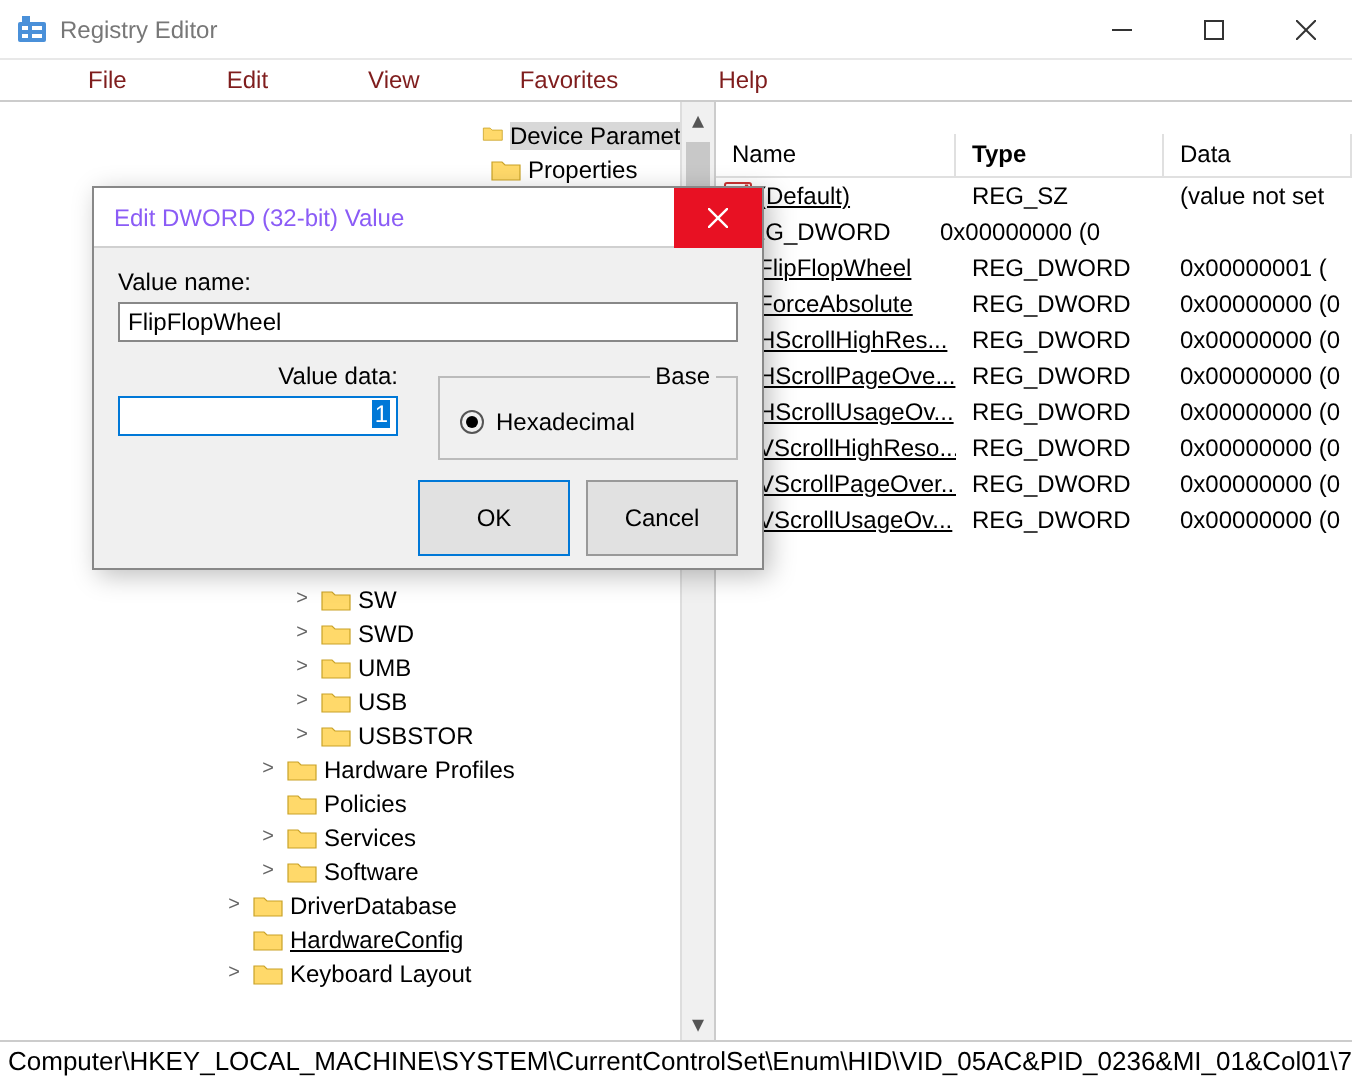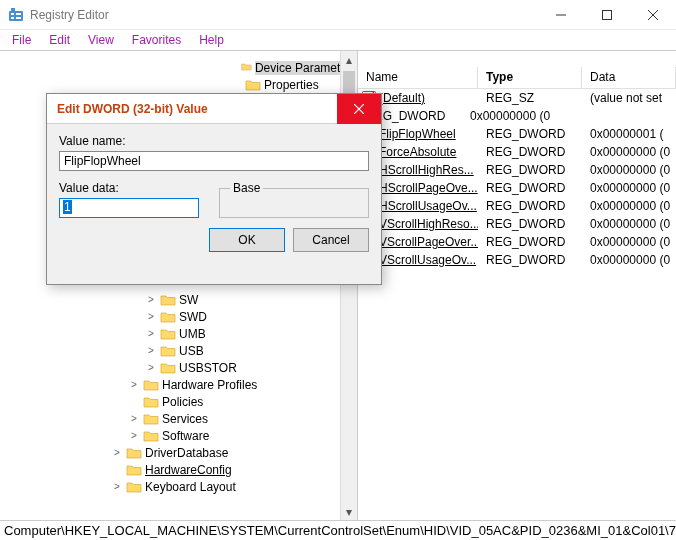--- a/index.html
+++ b/index.html
@@ -5,21 +5,21 @@
 * { box-sizing: border-box; margin: 0; padding: 0; font-family: "Segoe UI", Tahoma, sans-serif; font-size: 12px; }
 body { width: 676px; height: 540px; background: #fff; position: relative; overflow: hidden; }
 
 .titlebar { height: 30px; display: flex; align-items: center; padding-left: 8px; border-bottom: 1px solid #e8e8e8; }
 .titlebar .appicon { width: 16px; height: 16px; margin-right: 6px; }
 .titlebar .title { color: #777; flex: 1; }
 .titlebar .winbtn { width: 46px; height: 30px; display: flex; align-items: center; justify-content: center; color: #666; }
 .titlebar .winbtn svg { width: 10px; height: 10px; }
 
 .menubar { height: 20px; display: flex; align-items: center; padding: 0 4px; gap: 2px; }
-.menubar .mitem { padding: 2px 8px; color: #a21caf; }
+.menubar .mitem { padding: 2px 8px; color: #7f1d1d; margin-left: 32px; }
 
 .main { display: flex; height: 470px; border-top: 1px solid #ccc; }
 .treepane { width: 358px; border-right: 1px solid #ccc; overflow: hidden; position: relative; }
 .treeinner { padding-top: 8px; }
 
 .listpane { flex: 1; overflow: hidden; position: relative; margin-top: 16px; }
 .listheader { height: 22px; display: flex; border-bottom: 1px solid #e0e0e0; background: #fff; }
 .lh { padding: 3px 8px; border-right: 1px solid #e0e0e0; }
 .lh-name { width: 120px; }
 .lh-type { width: 104px; font-weight: bold; }
@@ -40,34 +40,34 @@
 .folder { width: 16px; height: 14px; margin: 0 3px; }
 .tlabel { }
 .tsel { background: #d8d8d8; }
 
 .vscroll { position: absolute; right: 0; top: 0; bottom: 0; width: 17px; background: #f0f0f0; border-left: 1px solid #ddd; }
 .vscroll .arr { height: 17px; display: flex; align-items: center; justify-content: center; color: #555; }
 .vscroll .thumb { position: absolute; left: 2px; right: 2px; background: #c8c8c8; }
 
 .dialog { position: absolute; left: 46px; top: 93px; width: 336px; height: 192px; background: #f0f0f0; border: 1px solid #888; box-shadow: 3px 3px 12px rgba(0,0,0,0.25); }
 .dlg-titlebar { height: 30px; background: #fff; display: flex; align-items: center; padding-left: 10px; border-bottom: 1px solid #d0d0d0; }
-.dlg-title { flex: 1; color: #c2410c; font-weight: bold; }
+.dlg-title { flex: 1; color: #8b5cf6; }
 .dlg-close { width: 44px; height: 30px; background: #e81123; display: flex; align-items: center; justify-content: center; color: #fff; }
 .dlg-body { padding: 10px 12px; }
 .dlg-label { margin-bottom: 3px; }
 .dlg-input { width: 310px; height: 20px; border: 1px solid #888; background: #fff; padding: 1px 4px; font-size: 12px; display: block; }
-.dlg-row2 { display: flex; margin-top: 10px; gap: 20px; }
+.dlg-row2 { display: flex; margin-top: 10px; gap: 20px; text-align: right; }
 .dlg-col { }
 .dlg-fieldset { border: 1px solid #bbb; padding: 6px 10px 8px; width: 150px; }
 .dlg-fieldset legend { padding: 0 3px; }
 .dlg-radio { display: flex; align-items: center; gap: 6px; margin: 3px 0; }
 .dlg-radio .rbullet { width: 12px; height: 12px; border: 1px solid #555; border-radius: 50%; position: relative; }
 .dlg-radio.checked .rbullet::after { content: ""; position: absolute; inset: 2px; background: #000; border-radius: 50%; }
 .dlg-buttons { display: flex; justify-content: flex-end; gap: 8px; padding: 0 12px 10px; }
-.dlg-btn { width: 76px; height: 24px; border: 1px solid #999; background: #e1e1e1; display: flex; align-items: center; justify-content: center; }
+.dlg-btn { width: 76px; height: 38px; border: 1px solid #999; background: #e1e1e1; display: flex; align-items: center; justify-content: center; }
 .dlg-btn.default { border: 1px solid #0078d7; }
 .dlg-valuedata { width: 140px; height: 20px; border: 1px solid #0078d7; background: #fff; padding: 1px 3px; }
 .dlg-valuedata .seltext { background: #0078d7; color: #fff; padding: 0 1px; }
 </style>
 </head>
 <body>
 
 <div class="titlebar">
   <span class="appicon">
     <svg viewBox="0 0 16 16">
@@ -354,20 +354,24 @@
   <div class="dlg-body">
     <div class="dlg-label">Value name:</div>
     <input class="dlg-input" readonly="" value="FlipFlopWheel" style="">
     <div class="dlg-row2">
       <div class="dlg-col">
         <div class="dlg-label">Value data:</div>
         <div class="dlg-valuedata"><span class="seltext">1</span></div>
       </div>
       <fieldset class="dlg-fieldset">
         <legend>Base</legend>
+        <div class="dlg-radio checked">
+          <span class="rbullet"></span>
+          <span>Hexadecimal</span>
+        </div>
       </fieldset>
     </div>
   </div>
   <div class="dlg-buttons">
     <div class="dlg-btn default">OK</div>
     <div class="dlg-btn">Cancel</div>
   </div>
 </div>
 
 </body></html>

